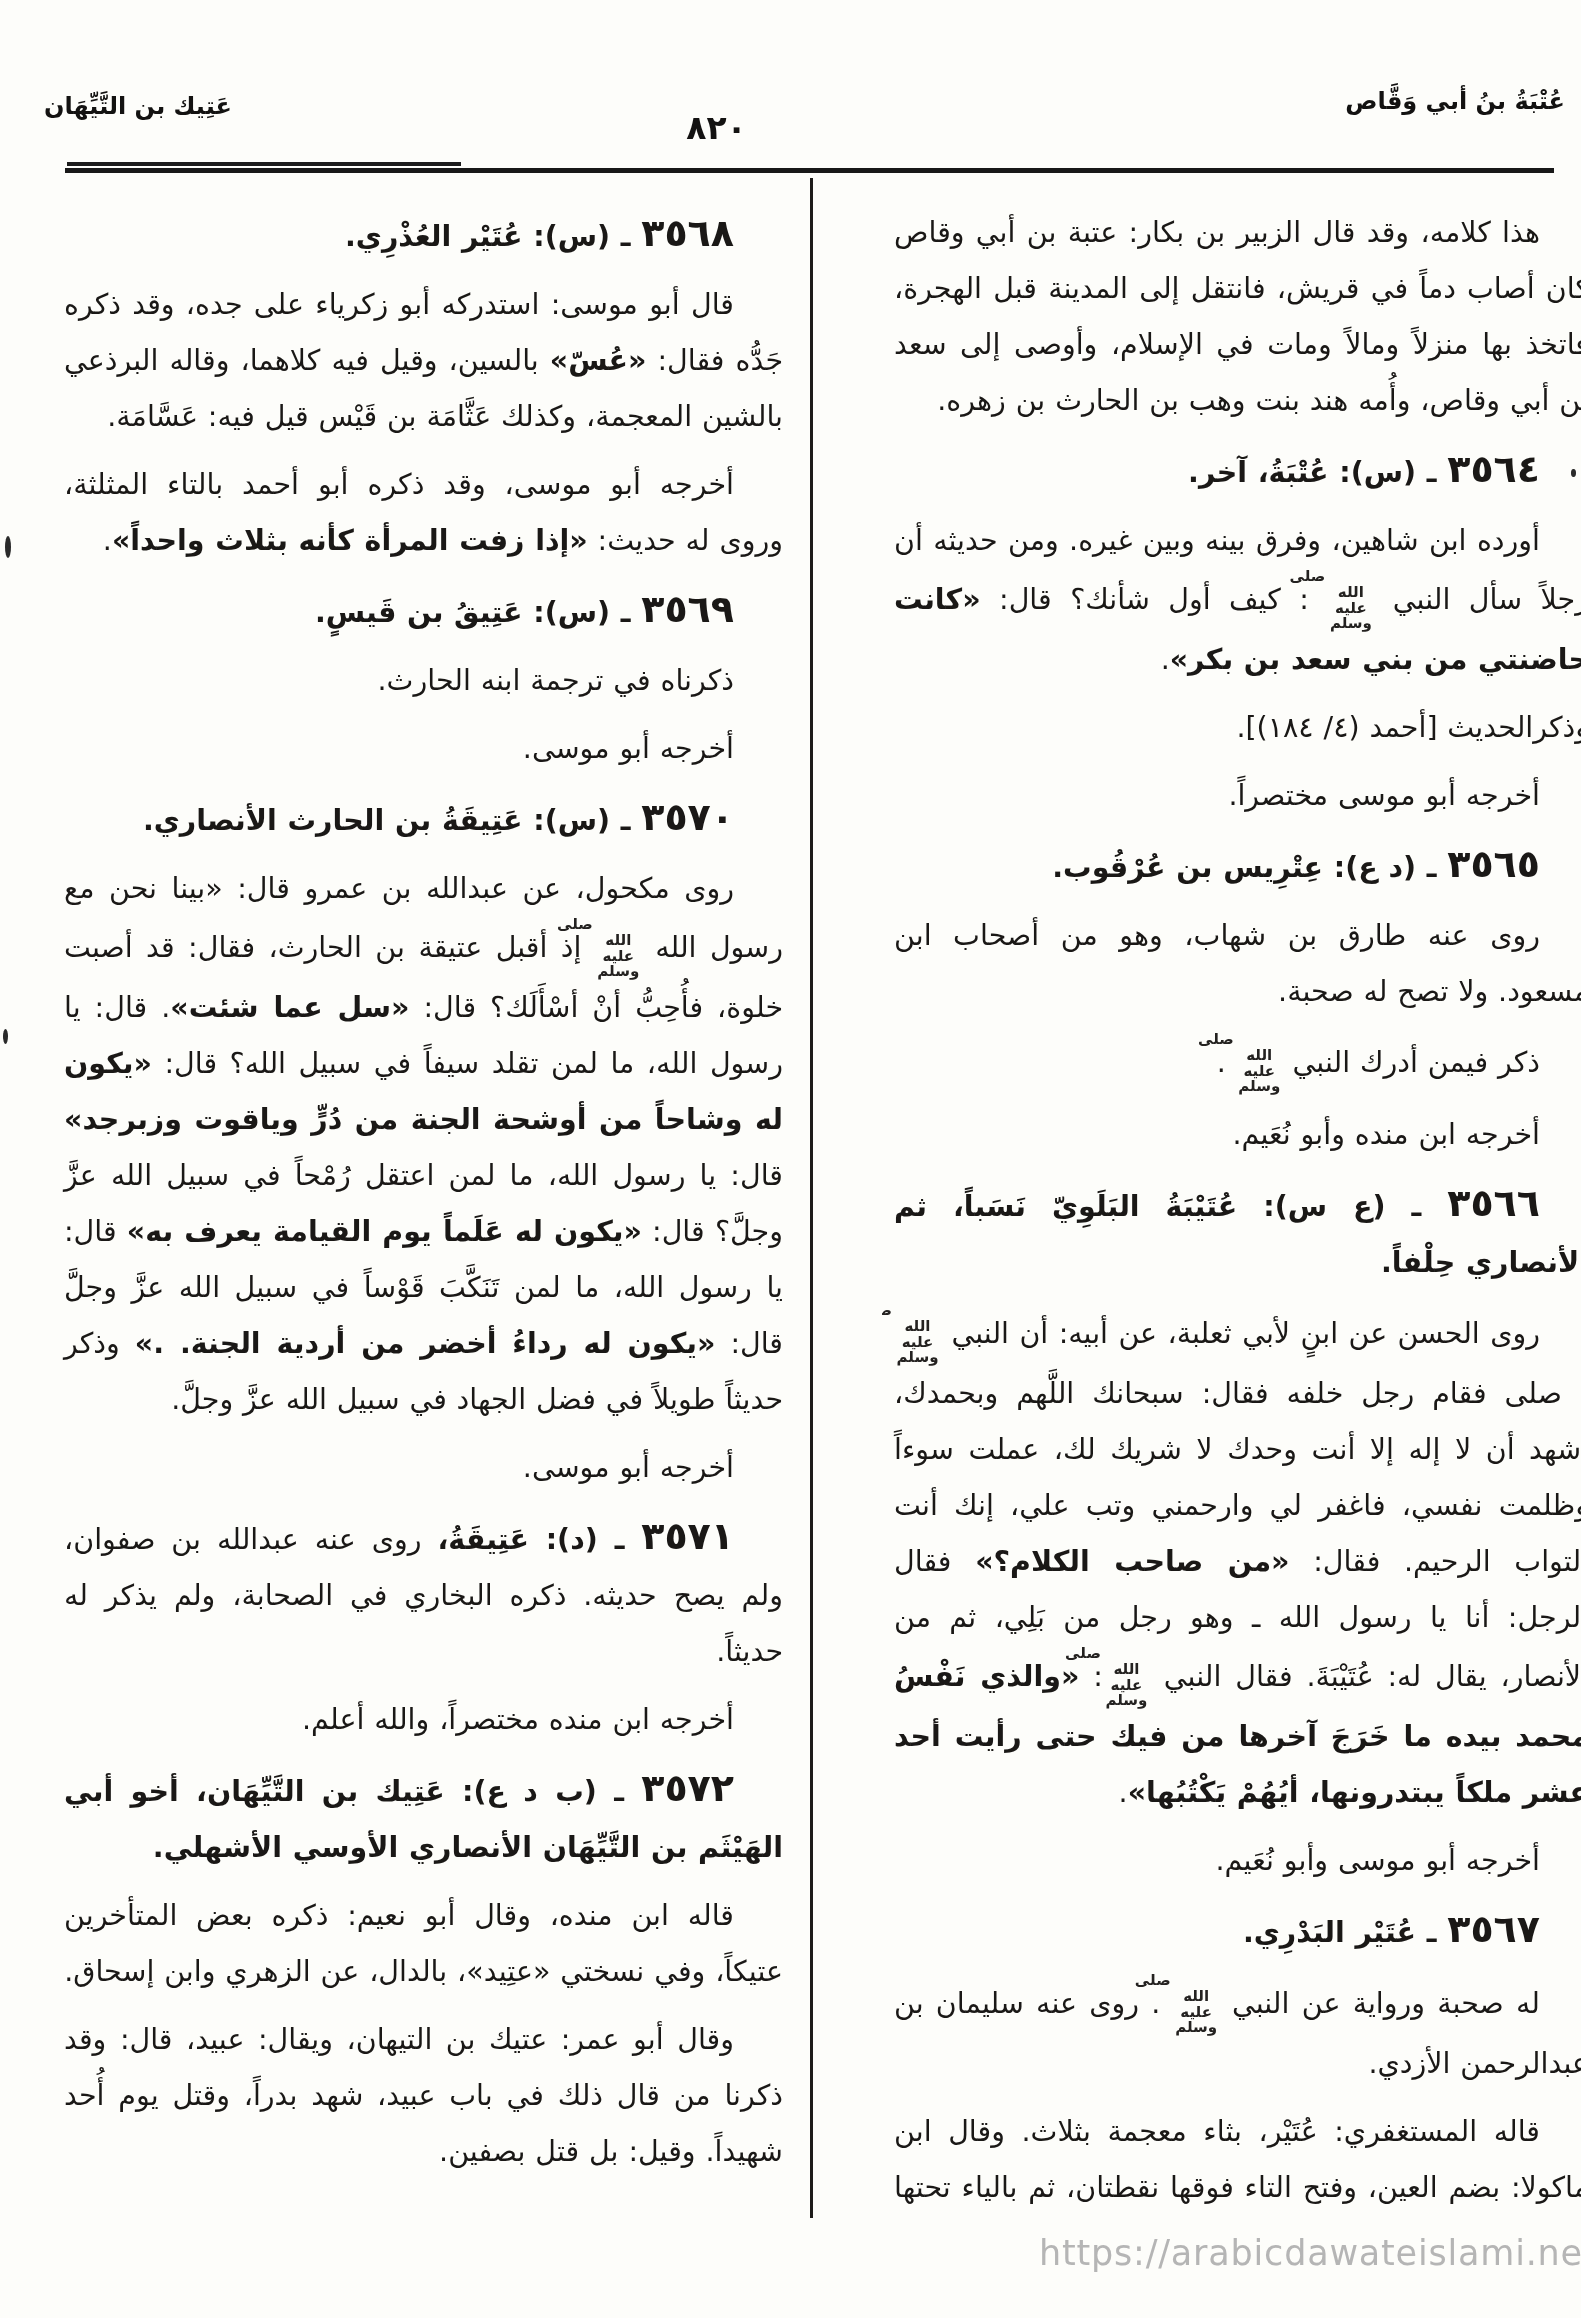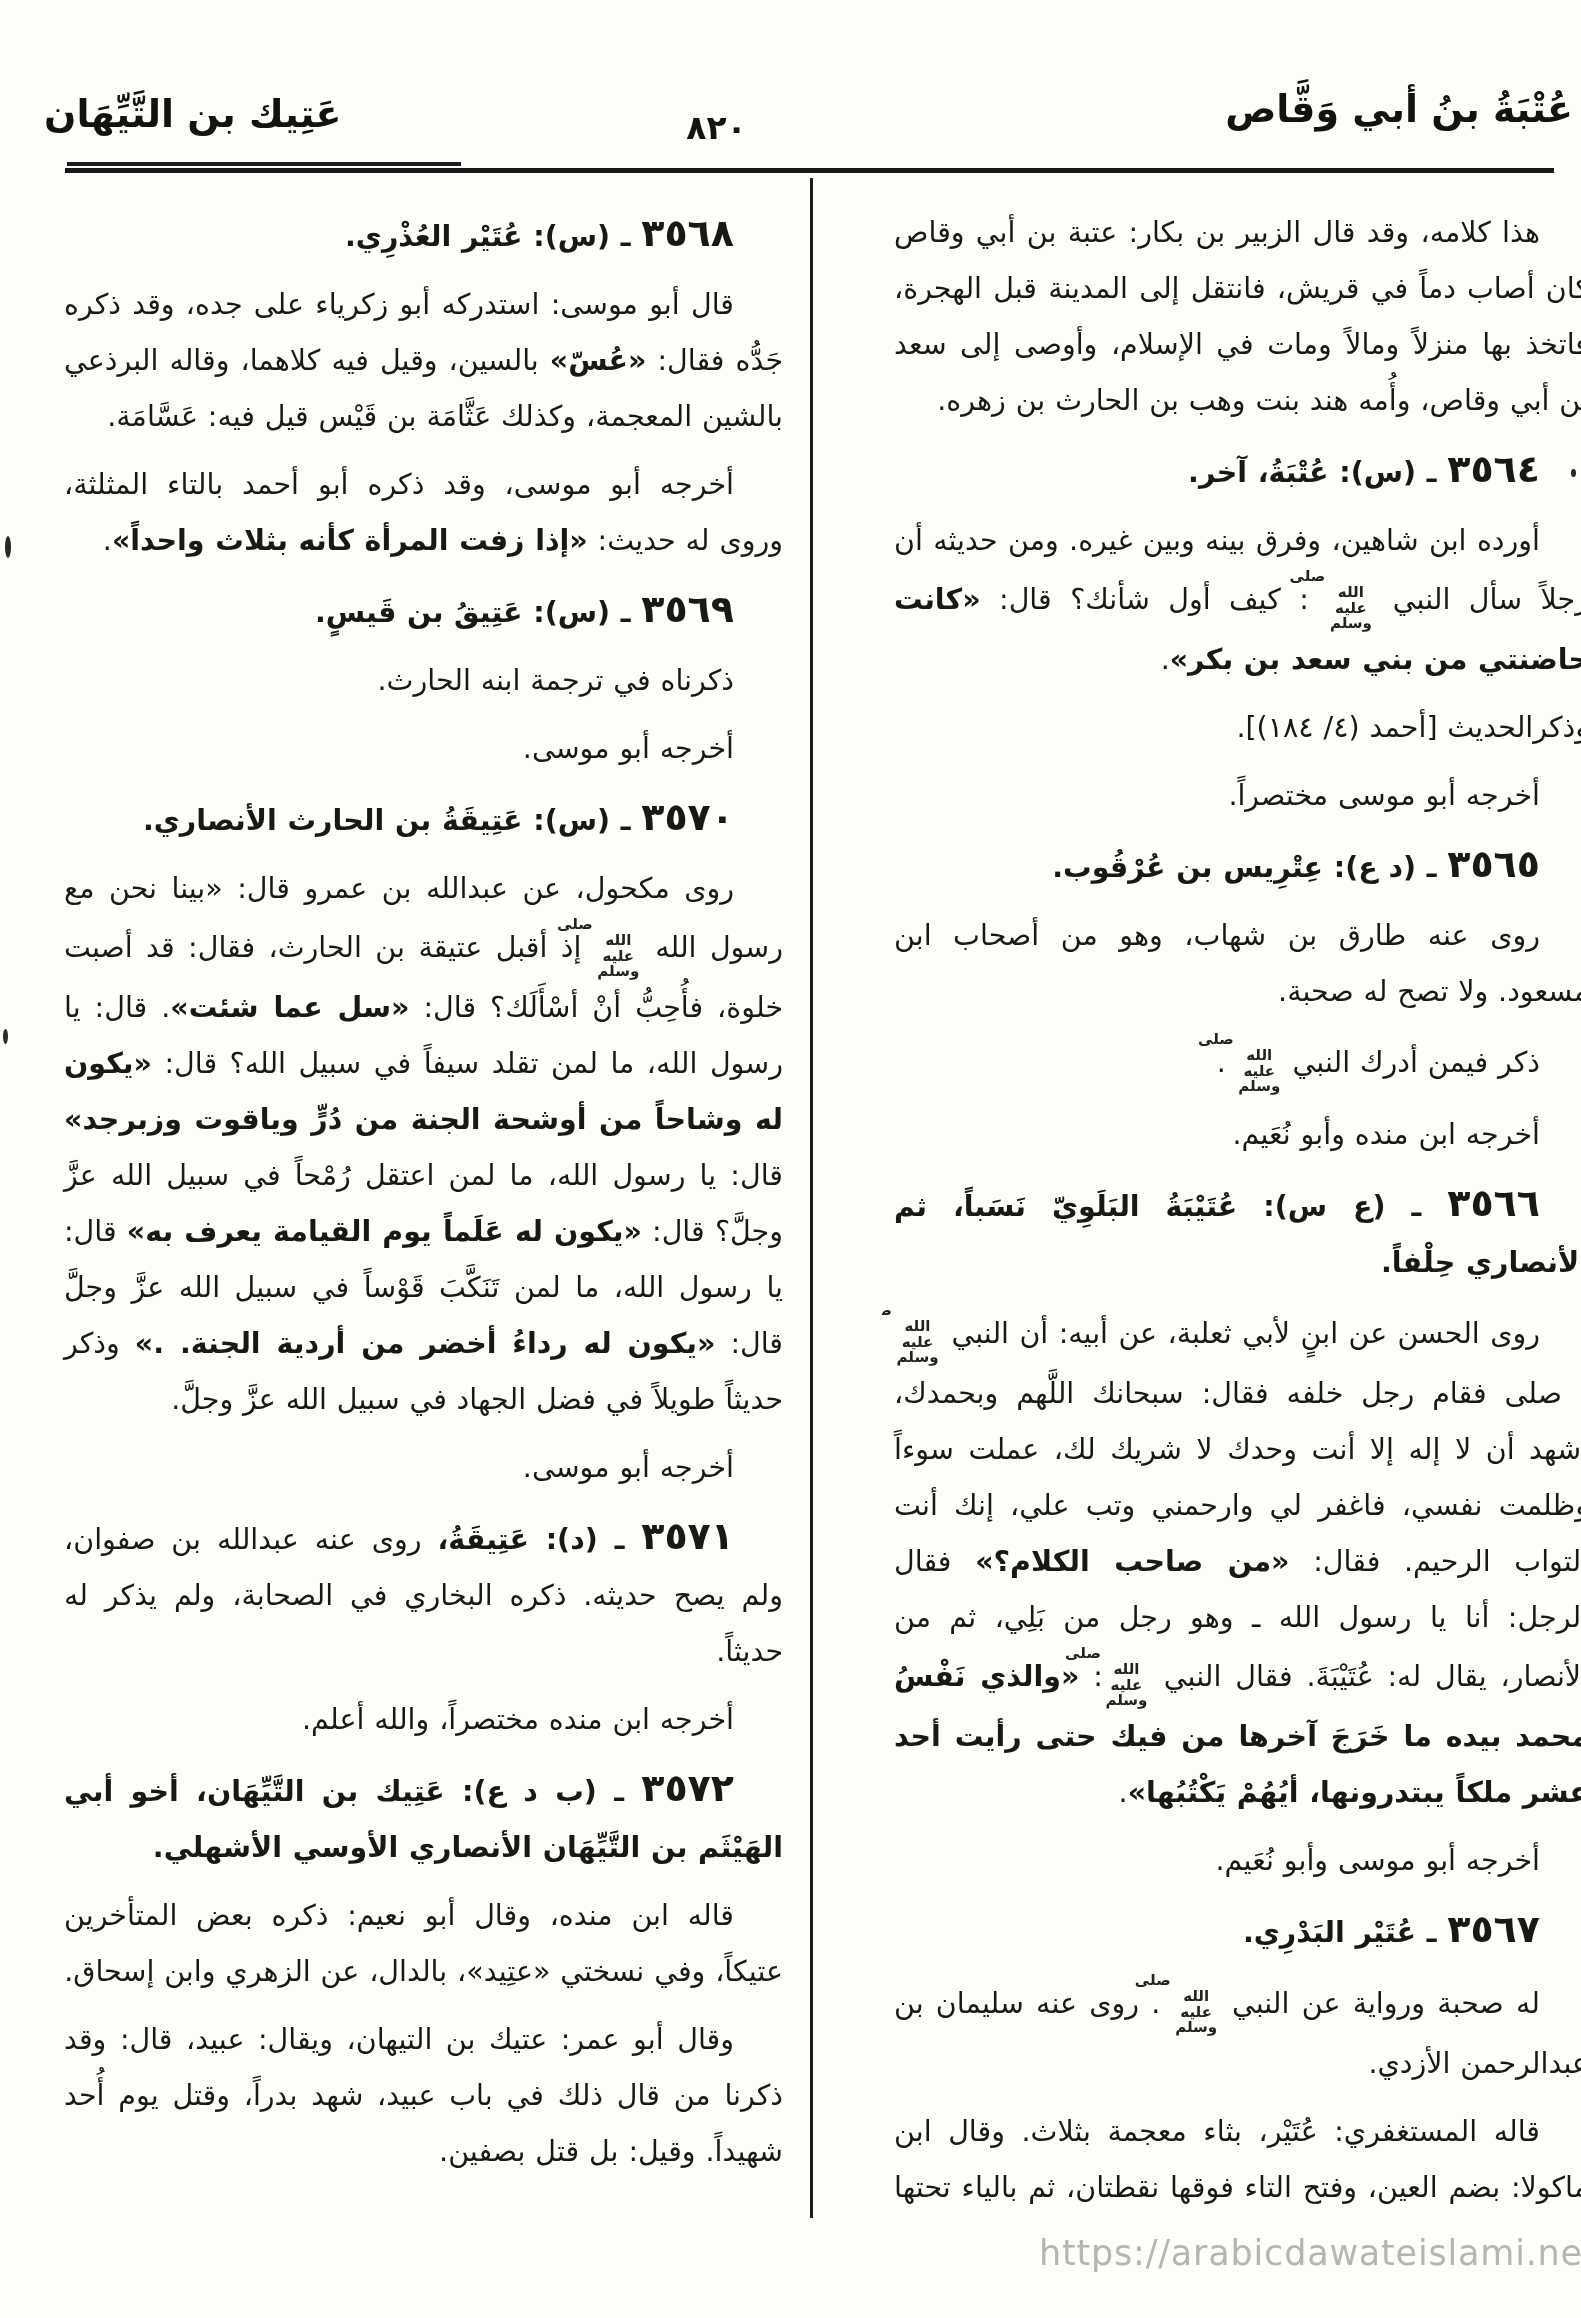--- a/index.html
+++ b/index.html
@@ -1,21 +1,21 @@
 <!DOCTYPE html>
 <html lang="ar" style="font-size:13.4px"><head>
 <meta charset="utf-8">
 <style>
   html,body{margin:0;padding:0;background:#d9d9d9;}
   .page{
     position:relative;width:1582px;height:2319px;background:#fdfdfa;
     font-family:"DejaVu Sans",sans-serif;color:#171513;overflow:hidden;
   }
-  .hdr{position:absolute;font-weight:bold;font-size:38px;color:#131211;direction:rtl;white-space:nowrap;}
-  .hdr-right{top:87px;right:9px;}
+  .hdr{position:absolute;font-weight:bold;font-size:24px;color:#131211;direction:rtl;white-space:nowrap;}
+  .hdr-right{top:87px;right:17px;}
   .hdr-center{top:108px;left:645px;width:143px;text-align:center;font-size:33px;}
   .hdr-left{top:92px;left:44px;}
   .rule{position:absolute;left:65px;top:168px;width:1489px;height:5px;background:#181818;}
   .rule::before{content:"";position:absolute;left:1.7px;top:-5.9px;width:394px;height:3.4px;background:#1c1c1c;}
   .divider{position:absolute;left:810px;top:178px;width:3.4px;height:2040px;background:#1d1b19;}
   .col{
     position:absolute;top:193px;height:2032px;overflow:hidden;
     direction:rtl;text-align:justify;font-size:28.5px;line-height:56px;
     color:#1a1816;word-spacing:0.8px;
   }

